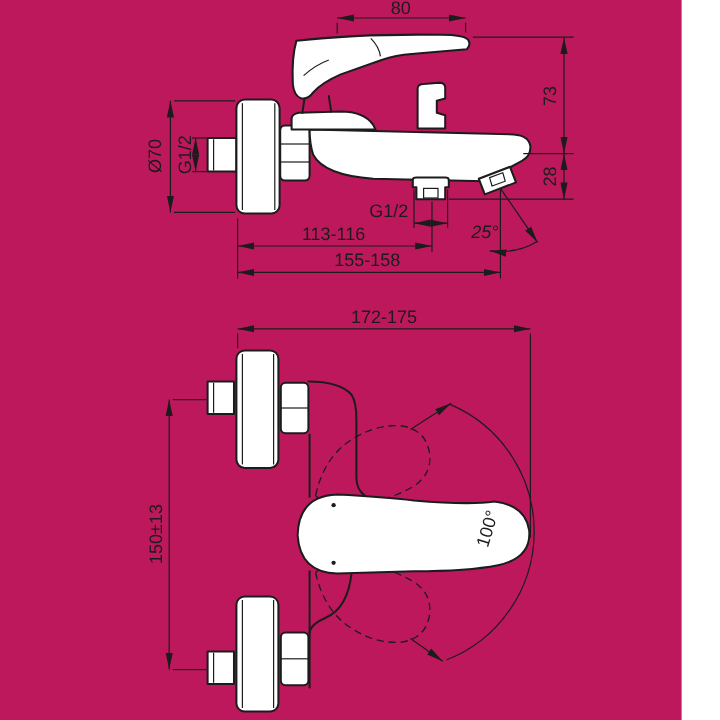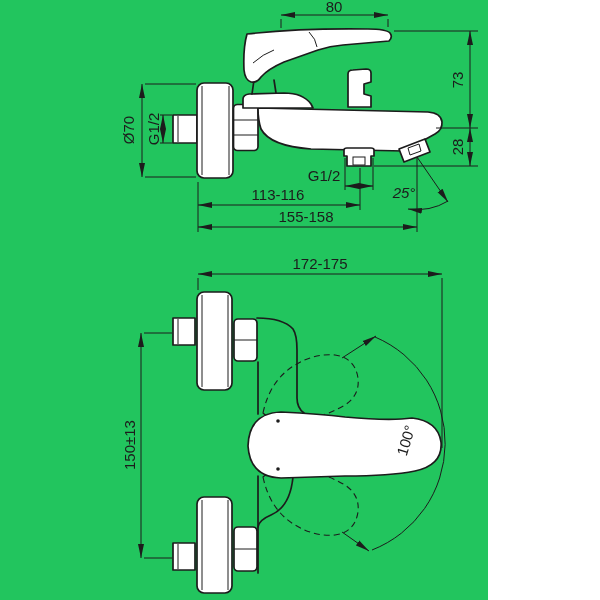--- a/index.html
+++ b/index.html
@@ -1,16 +1,16 @@
 <!DOCTYPE html>
 <html><head>
 <meta charset="utf-8">
 <style>
   html,body{margin:0;padding:0;background:#ffffff;}
-  .stage{width:488px;height:600px;position:relative;background:#22c55e;overflow:hidden;}
+  .stage{width:568px;height:600px;position:relative;background:#be185d;overflow:hidden;}
   svg{display:block;}
   text{font-family:"Liberation Sans","DejaVu Sans",sans-serif;font-size:15px;fill:#1c1c1c;}
   text.it{font-style:italic;}
   .obj{fill:#ffffff;stroke:#1c1c1c;stroke-width:1.7;stroke-linejoin:round;}
   .objline{fill:none;stroke:#1c1c1c;stroke-width:1.7;stroke-linecap:round;stroke-linejoin:round;}
   .thin{fill:none;stroke:#1c1c1c;stroke-width:1;}
   .dash{fill:none;stroke:#1c1c1c;stroke-width:1.1;stroke-dasharray:6 4;stroke-linejoin:round;}
   .detail{fill:none;stroke:#1c1c1c;stroke-width:1;}
   .dot{fill:#1c1c1c;stroke:none;}
 </style>

